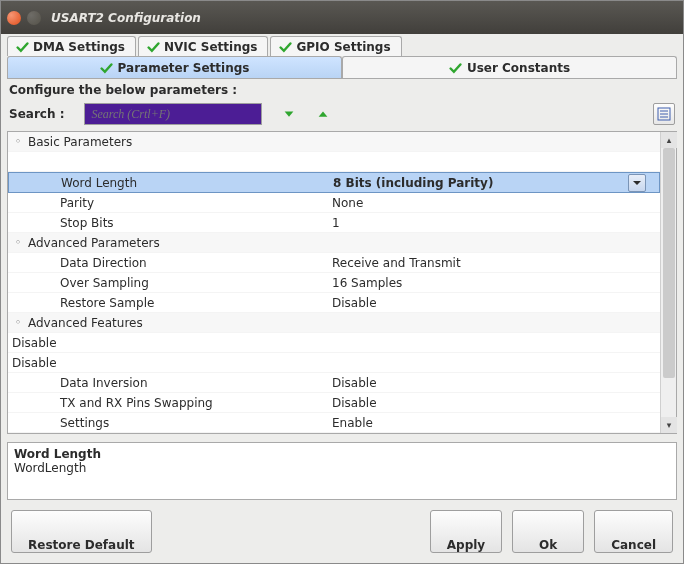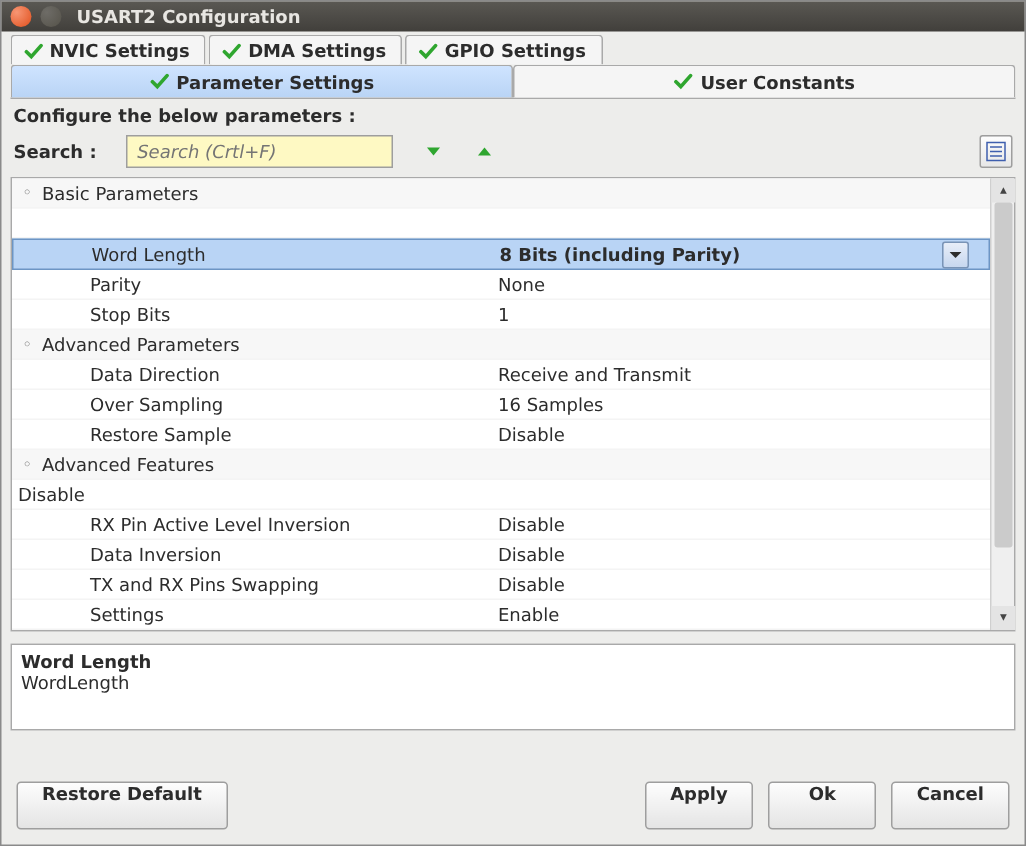--- a/index.html
+++ b/index.html
@@ -1,34 +1,34 @@
 <!DOCTYPE html>
 <html><head>
 <meta charset="utf-8">
 <style>
   * { box-sizing: border-box; font-family: "DejaVu Sans", "Liberation Sans", Arial, sans-serif; }
   body { margin: 0; padding: 0; background: #f2f1f0; width: 684px; height: 564px; overflow: hidden; font-size: 12px; color: #2c2c2c; }
   .window { width: 684px; height: 564px; display: flex; flex-direction: column; border: 1px solid #8a8a8a; background: #ededeb; }
-  .titlebar { height: 20px; background: linear-gradient(#5a5853, #413f3b); display: flex; align-items: center; padding: 0 6px; gap: 6px; }
+  .titlebar { height: 33px; background: linear-gradient(#5a5853, #413f3b); display: flex; align-items: center; padding: 0 6px; gap: 6px; font-style: italic; }
   .tb-btn { width: 14px; height: 14px; border-radius: 7px; display: inline-flex; align-items: center; justify-content: center; }
   .tb-close { background: radial-gradient(circle at 30% 30%, #f79674, #e04f1c); }
   .tb-min { background: radial-gradient(circle at 30% 30%, #6e6c67, #555249); }
   .tb-title { color: #e8e6e2; font-weight: bold; font-size: 12px; margin-left: 4px; }
   .content { flex: 1; display: flex; flex-direction: column; padding: 2px 6px 6px 6px; }
   .tabs1 { display: flex; gap: 2px; }
   .tab1 { padding: 3px 10px 2px 8px; border: 1px solid #a9a9a9; border-bottom: none; background: #f5f5f5; border-radius: 3px 3px 0 0; display: flex; align-items: center; gap: 4px; font-weight: bold; font-size: 12px; }
   .check { width: 13px; height: 13px; }
   .tabs2row { display: flex; border-bottom: 1px solid #a9a9a9; }
-  .tab2 { flex: 1; text-align: center; padding: 4px 0 3px 0; border: 1px solid #a9a9a9; border-bottom: none; border-radius: 3px 3px 0 0; font-weight: bold; font-size: 12px; display: flex; align-items: flex-start; justify-content: center; gap: 5px; }
+  .tab2 { flex: 1; text-align: center; padding: 4px 0 3px 0; border: 1px solid #a9a9a9; border-bottom: none; border-radius: 3px 3px 0 0; font-weight: bold; font-size: 12px; display: flex; align-items: flex-end; justify-content: center; gap: 5px; }
   .tab2.active { background: linear-gradient(#cfe4ff, #b9d4f5); }
   .tab2.inactive { background: #f5f5f5; }
   .subtitle { font-weight: bold; padding: 4px 2px; }
   .searchrow { display: flex; align-items: center; gap: 20px; padding: 2px 2px 6px 2px; }
   .searchrow label { font-weight: bold; }
-  .searchbox { width: 178px; height: 22px; border: 1px solid #9e9e9e; background: #fef9c3; padding: 0 6px; font-size: 12px; color: #888; font-style: italic; }
+  .searchbox { width: 178px; height: 22px; border: 1px solid #9e9e9e; background: #4c1d95; padding: 0 6px; font-size: 12px; color: #888; font-style: italic; font-family: Liberation Serif, serif; }
   .arrow { width: 14px; height: 14px; }
   .iconbtn { width: 22px; height: 22px; border: 1px solid #9e9e9e; background: linear-gradient(#fdfdfd,#e7e7e7); border-radius: 2px; display: flex; align-items: center; justify-content: center; margin-left: auto; }
   .gridwrap { border: 1px solid #a9a9a9; background: #fff; height: 303px; display: flex; }
   .grid { flex: 1; overflow: hidden; background: #fff; }
   .row { display: flex; height: 20px; align-items: center; border-bottom: 1px solid #f4f4f4; }
   .row .k { width: 320px; padding-left: 8px; display: flex; align-items: center; gap: 4px; }
   .row .v { flex: 1; padding-left: 4px; }
   .row.group { background: #f7f7f7; font-weight: normal; }
   .row.group .k { padding-left: 4px; }
   .row.sel { background: #b9d4f5; border: 1px solid #6d95c4; height: 21px; }
@@ -37,45 +37,45 @@
   .expoff { color: #7a7a7a; }
   .row.group .k .disc { width: 12px; text-align: center; font-size: 11px; }
   .indent { padding-left: 52px !important; }
   .scroll { width: 16px; background: #efefef; border-left: 1px solid #cfcfcf; position: relative; }
   .scroll .up, .scroll .down { position: absolute; left: 0; width: 16px; height: 16px; background: #e4e4e4; display:flex; align-items:center; justify-content:center; font-size:9px; color:#444;}
   .scroll .up { top: 0; } .scroll .down { bottom: 0; }
   .scroll .thumb { position:absolute; left:2px; top:16px; width:12px; height:230px; background:#cbcbcb; border-radius:2px; }
   .detail { margin-top: 8px; border: 1px solid #a9a9a9; background: #fff; height: 58px; padding: 4px 6px; }
   .detail .h { font-weight: bold; }
   .footer { display: flex; gap: 10px; padding: 8px 4px 4px 4px; margin-top: auto; }
-  .btn { height: 32px; padding: 0 16px; border: 1px solid #9e9e9e; border-radius: 3px; background: linear-gradient(#fdfdfd,#e4e4e4); font-weight: bold; font-size: 12px; display: flex; align-items: flex-start; justify-content: center; min-width: 72px; }
+  .btn { height: 43px; padding: 0 16px; border: 1px solid #9e9e9e; border-radius: 3px; background: linear-gradient(#fdfdfd,#e4e4e4); font-weight: bold; font-size: 12px; display: flex; align-items: flex-end; justify-content: center; min-width: 72px; }
   .spacer { flex: 1; }
 </style>
 </head>
 <body>
 
 <div class="window">
   <div class="titlebar">
     <span class="tb-btn tb-close"></span>
     <span class="tb-btn tb-min"></span>
     <span class="tb-title">USART2 Configuration</span>
   </div>
   <div class="content">
     <div class="tabs1">
       <div class="tab1">
         <svg class="check" viewBox="0 0 16 16">
             <path d="M2 8 L6 12 L14 3" stroke="#2fa62f" stroke-width="3" fill="none" stroke-linecap="round"></path>
           </svg>
+        <span>DMA Settings</span>
+      </div>
+      <div class="tab1">
+        <svg class="check" viewBox="0 0 16 16">
+            <path d="M2 8 L6 12 L14 3" stroke="#2fa62f" stroke-width="3" fill="none" stroke-linecap="round"></path>
+          </svg>
         <span>NVIC Settings</span>
-      </div>
-      <div class="tab1">
-        <svg class="check" viewBox="0 0 16 16">
-            <path d="M2 8 L6 12 L14 3" stroke="#2fa62f" stroke-width="3" fill="none" stroke-linecap="round"></path>
-          </svg>
-        <span>DMA Settings</span>
       </div>
       <div class="tab1">
         <svg class="check" viewBox="0 0 16 16">
             <path d="M2 8 L6 12 L14 3" stroke="#2fa62f" stroke-width="3" fill="none" stroke-linecap="round"></path>
           </svg>
         <span>GPIO Settings</span>
       </div>
     </div>
     <div class="tabs2row">
       <div class="tab2 active">
@@ -181,23 +181,20 @@
           <div class="k">
               <span class="disc expoff">◦</span>
               <span>Advanced Features</span>
             </div>
             <div class="v"></div>
         </div>
         <div class="row">
             <div class="v"><span>Disable</span></div>
           </div>
         <div class="row">
-            <div class="k indent">
-              <span>RX Pin Active Level Inversion</span>
-            </div>
             <div class="v"><span>Disable</span></div>
           </div>
         <div class="row">
             <div class="k indent">
               <span>Data Inversion</span>
             </div>
             <div class="v"><span>Disable</span></div>
           </div>
         <div class="row">
             <div class="k indent">

